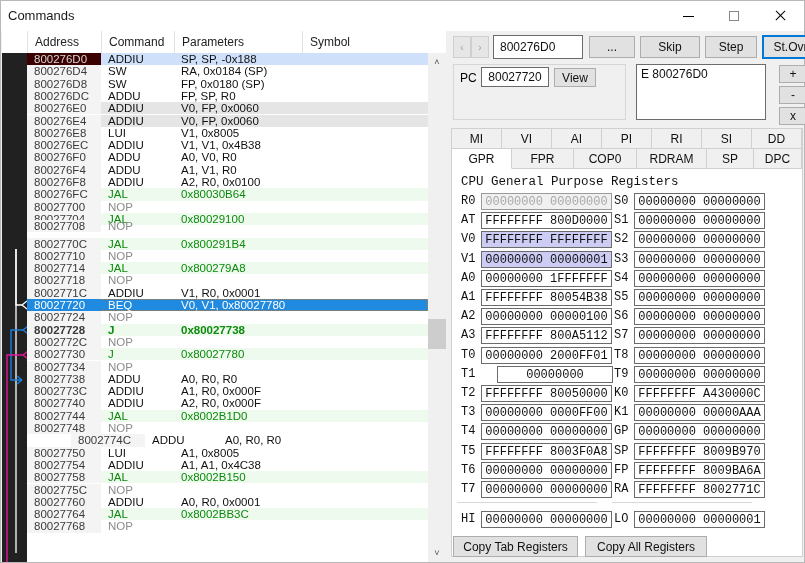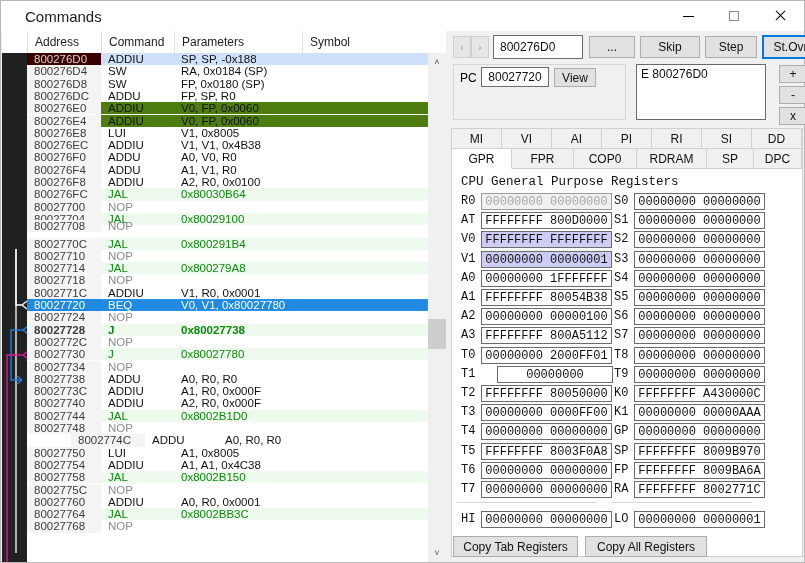--- a/index.html
+++ b/index.html
@@ -7,21 +7,21 @@
     width:805px;height:563px;overflow:hidden;
     background:#f0f0f0;
     font-family:"Liberation Sans", sans-serif;
     font-size:12px;color:#000;
     -webkit-font-smoothing:none;
   }
   #root{position:relative;width:805px;height:563px;background:#f0f0f0;border:1px solid #b8b8b8;box-sizing:border-box;}
 
   
   #titlebar{position:absolute;left:0;top:0;width:803px;height:30px;background:#ffffff;}
-  #title-text{position:absolute;left:24px;top:7px;font-size:15px;color:#1a1a1a;}
+  #title-text{position:absolute;left:7px;top:7px;font-size:13px;color:#1a1a1a;}
   .winbtn{position:absolute;top:0;width:46px;height:30px;display:flex;align-items:center;justify-content:center;}
   #btn-min{left:664px;}
   #btn-max{left:710px;}
   #btn-close{left:756px;}
   .glyph-min{width:11px;height:1px;background:#000;}
   .glyph-max{width:10px;height:10px;border:1px solid #888;box-sizing:border-box;}
   .glyph-close{position:relative;width:12px;height:12px;}
   .glyph-close:before,.glyph-close:after{content:"";position:absolute;left:0;top:5px;width:13px;height:1.2px;background:#000;}
   .glyph-close:before{transform:rotate(45deg);}
   .glyph-close:after{transform:rotate(-45deg);}
@@ -38,21 +38,21 @@
   #h-sym{left:300px;width:126px;}
 
   #gutter{position:absolute;left:0;top:22px;width:25px;height:509px;background:#212121;}
   #rows{position:absolute;left:25px;top:22px;width:401px;height:509px;overflow:hidden;background:#fff;}
   .row{position:relative;height:12.3px;line-height:12.3px;font-size:11.5px;white-space:nowrap;}
   .row .addr{position:absolute;left:0;width:74px;padding-left:7px;box-sizing:border-box;color:#3b3b3b;background:#f4f4f4;}
   .row .cmd{position:absolute;left:74px;width:73px;padding-left:7px;box-sizing:border-box;color:#111;}
   .row .par{position:absolute;left:147px;width:128px;padding-left:7px;box-sizing:border-box;color:#111;}
   .row .sym{position:absolute;left:275px;width:126px;padding-left:7px;box-sizing:border-box;color:#111;}
   .row.bgjump{background:#eefaee;}
-  .row.bgviolet{background:#4d7c0f;}
+  .row.bgviolet{background:#e5e5e5;}
   .row.bgsel{background:#cfe0fb;}
   .row.bgpc{background:#1f8ae0;}
   .row.bgpc .cmd,.row.bgpc .par,.row.bgpc .sym{color:#ffffff;}
   .row.bgpc .addr{background:#1f8ae0;color:#ffffff;}
   .row.bgpc{outline:1px dotted #cc7722;outline-offset:-1px;}
   .row.firstaddr .addr{background:#3b0000;color:#d6d6d6;}
   .cmd.nop,.par.nop{color:#8c8c8c;}
   .cmd.jump,.par.jump{color:#0b8a0b;}
   .par.jumpaddr{color:#0b8a0b;}
   .row.bgpc .par{color:#ffffff;}

